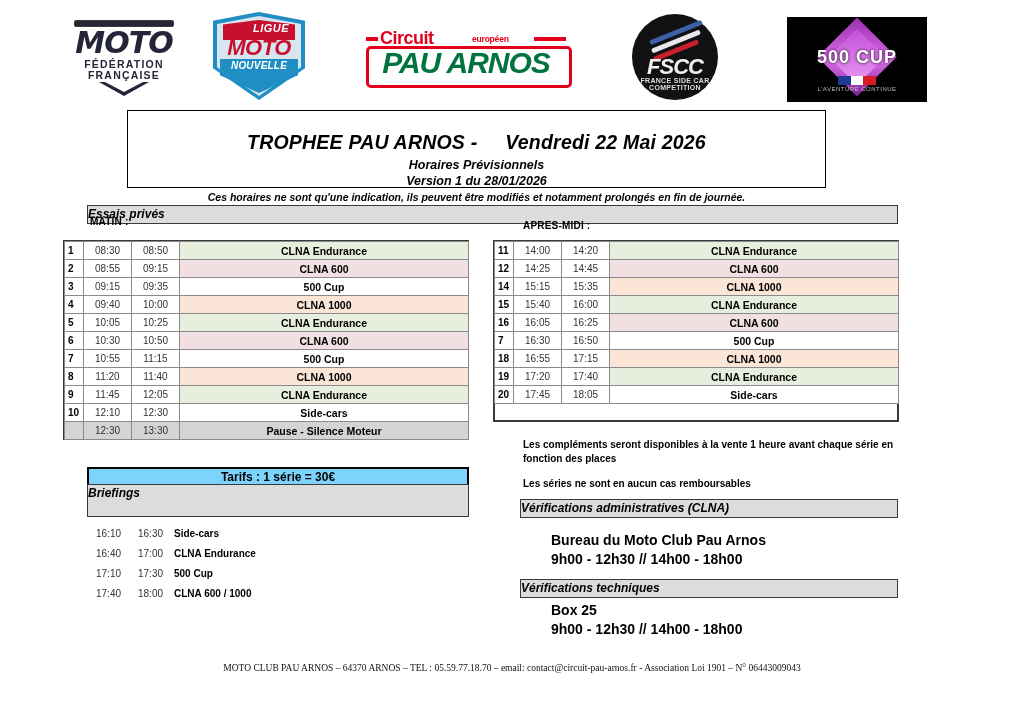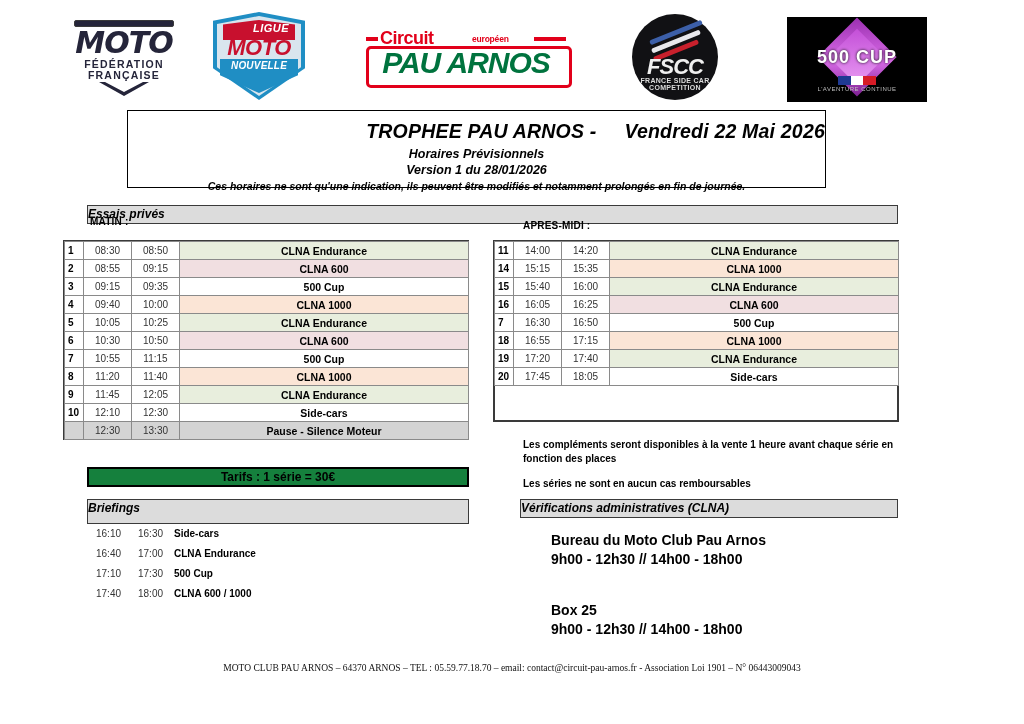--- a/index.html
+++ b/index.html
@@ -67,32 +67,32 @@
     background:linear-gradient(135deg,#c44fd8,#e89bf2);}
   .cup .lbl{position:absolute;left:0;top:30px;width:140px;text-align:center;color:#fff;
     font-size:18px;font-weight:bold;letter-spacing:1px;text-shadow:0 0 3px #000;}
   .cup .fl{position:absolute;left:51px;top:59px;width:38px;height:9px;}
   .cup .fb{position:absolute;top:0;width:12.6px;height:9px;}
   .cup .fb.b{left:0;background:#1f3a93;} .cup .fb.w{left:12.6px;background:#fff;} .cup .fb.r{left:25.2px;background:#d61b26;}
   .cup .sub{position:absolute;left:0;top:69px;width:140px;text-align:center;color:#bdbdbd;font-size:6px;letter-spacing:.5px;}
 
   
   .titlebox{position:absolute;left:127px;top:110px;width:697px;height:76px;border:1px solid #000;background:#fff;}
-  .t1{text-align:right;font-size:19.5px;font-weight:bold;font-style:italic;margin-top:9px;letter-spacing:.2px;}
+  .t1{text-align:center;font-size:19.5px;font-weight:bold;font-style:italic;margin-top:20px;letter-spacing:.2px;}
   .t1 .sp{display:inline-block;width:28px;}
   .t2{text-align:center;font-size:12.5px;font-weight:bold;font-style:italic;margin-top:4px;}
   .t3{text-align:center;font-size:12.5px;font-weight:bold;font-style:italic;margin-top:2px;}
   .t4{text-align:center;font-size:10.5px;font-weight:bold;font-style:italic;margin-top:3px;}
 
   
   .bar{position:absolute;background:#dcdcdc;border:1px solid #3a3a3a;
     text-align:left;font-weight:bold;font-style:italic;font-size:12px;
     line-height:17px;box-sizing:border-box;}
   .bar-essais{left:87px;top:205px;width:811px;height:19px;}
-  .bar-brief{left:87px;top:499px;width:382px;height:25px;}
+  .bar-brief{left:87px;top:484px;width:382px;height:33px;}
   .bar-verifadm{left:520px;top:499px;width:378px;height:19px;}
   .bar-veriftech{left:520px;top:579px;width:378px;height:19px;}
 
   .sublabel{position:absolute;font-size:10px;font-weight:bold;letter-spacing:.2px;}
   .lbl-matin{left:90px;top:216px;}
   .lbl-apres{left:523px;top:220px;}
 
   
   table.sched{position:absolute;border-collapse:collapse;table-layout:fixed;}
   table.sched td{border:1px solid #8a8a8a;height:18px;font-size:10px;box-sizing:border-box;}
@@ -108,21 +108,21 @@
   .frame-a{left:493px;top:240px;width:406px;height:182px;}
 
   .c-green{background:#e8eedd;}
   .c-pink{background:#f1dfe1;}
   .c-white{background:#ffffff;}
   .c-peach{background:#fbe5d6;}
   .c-grey{background:#d4d4d4;}
 
   
   .tarifs{position:absolute;left:87px;top:467px;width:382px;height:20px;border:2px solid #000;
-    box-sizing:border-box;background:#15803d;text-align:center;font-weight:bold;font-size:12px;line-height:17px;}
+    box-sizing:border-box;background:#7dd3fc;text-align:center;font-weight:bold;font-size:12px;line-height:17px;}
 
   
   .brieflist{position:absolute;left:96px;top:528px;width:380px;}
   .briefrow{height:20px;font-size:10px;color:#333;}
   .briefrow .b1{display:inline-block;width:42px;}
   .briefrow .b2{display:inline-block;width:36px;}
   .briefrow .b3{font-weight:bold;color:#000;}
 
   
   .notes{position:absolute;left:523px;top:438px;width:372px;}
@@ -284,20 +284,26 @@
   <div class="outerframe frame-a"></div>
   <table class="sched sched-a">
     <tbody>
         <tr>
           <td class="num ">11</td>
           <td class="tm ">14:00</td>
           <td class="tm ">14:20</td>
           <td class="ev c-green">CLNA Endurance</td>
         </tr>
         <tr>
+          <td class="num ">12</td>
+          <td class="tm ">14:25</td>
+          <td class="tm ">14:45</td>
+          <td class="ev c-pink">CLNA 600</td>
+        </tr>
+        <tr>
           <td class="num ">14</td>
           <td class="tm ">15:15</td>
           <td class="tm ">15:35</td>
           <td class="ev c-peach">CLNA 1000</td>
         </tr>
         <tr>
           <td class="num ">15</td>
           <td class="tm ">15:40</td>
           <td class="tm ">16:00</td>
           <td class="ev c-green">CLNA Endurance</td>
@@ -347,17 +353,18 @@
 
   <div class="notes">
     <div class="note">Les compléments seront disponibles à la vente 1 heure avant chaque série en fonction des places</div>
     <div class="note">Les séries ne sont en aucun cas remboursables</div>
   </div>
 
   <div class="bar bar-verifadm">Vérifications administratives (CLNA)</div>
   <div class="verifblock va1">Bureau  du Moto Club Pau Arnos</div>
   <div class="verifblock va2">9h00 - 12h30 // 14h00 - 18h00</div>
 
+  <div class="bar bar-veriftech">Vérifications techniques</div>
   <div class="verifblock vt1">Box 25</div>
   <div class="verifblock vt2">9h00 - 12h30 // 14h00 - 18h00</div>
 
   <div class="footer">MOTO CLUB PAU ARNOS – 64370 ARNOS – TEL : 05.59.77.18.70  – email: contact@circuit-pau-arnos.fr - Association Loi 1901 – N° 06443009043</div>
 </div>
 
 </body></html>

